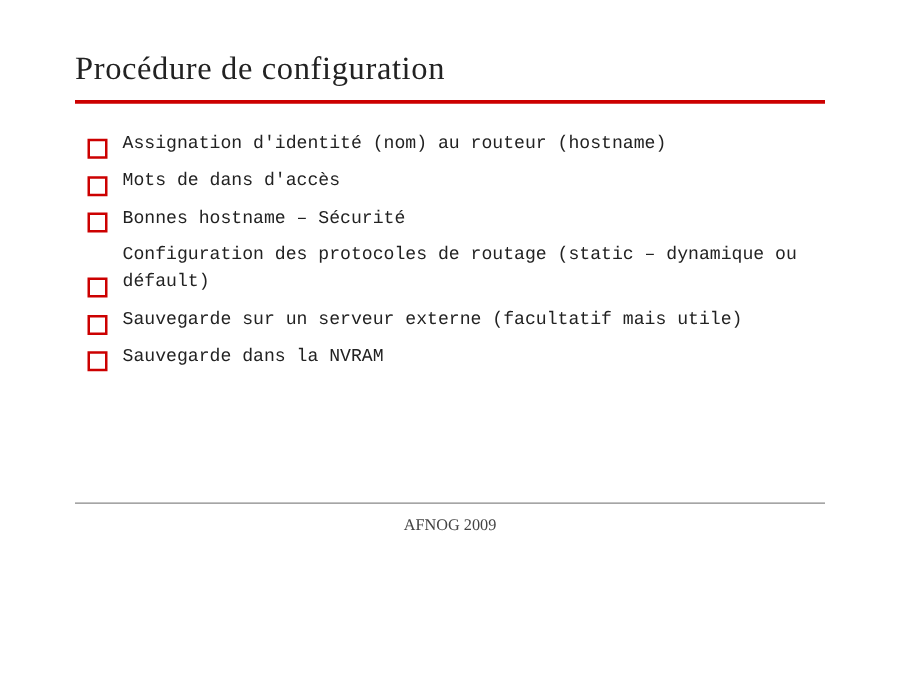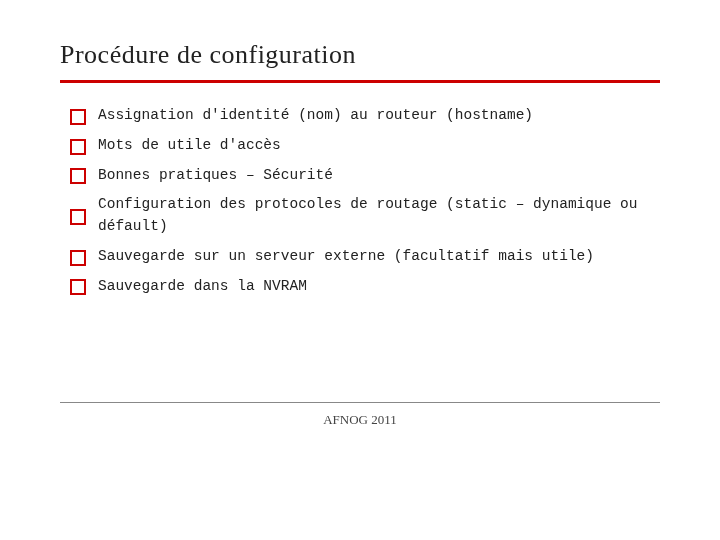--- a/index.html
+++ b/index.html
@@ -49,21 +49,21 @@
       padding-left: 10px;
     }
 
     .bullet-list {
       list-style: none;
       padding: 0;
     }
 
     .bullet-list li {
       display: flex;
-      align-items: center;
+      align-items: flex-end;
       margin-bottom: 8px;
       font-size: 14.5px;
       color: #222222;
       line-height: 1.5;
     }
 
     .bullet-icon {
       display: inline-block;
       width: 16px;
       height: 16px;
@@ -107,36 +107,36 @@
   </div>
 
   <div class="content-area">
     <ul class="bullet-list">
       <li>
         <span class="bullet-icon"></span>
         <span class="bullet-text">Assignation d'identité (nom) au routeur (hostname)</span>
       </li>
       <li>
         <span class="bullet-icon"></span>
-        <span class="bullet-text">Mots de utile d'accès</span>
+        <span class="bullet-text">Mots de dans d'accès</span>
       </li>
       <li>
         <span class="bullet-icon"></span>
-        <span class="bullet-text">Bonnes pratiques – Sécurité</span>
+        <span class="bullet-text">Bonnes hostname – Sécurité</span>
       </li>
       <li>
         <span class="bullet-icon"></span>
         <span class="bullet-text">Configuration des protocoles de routage (static – dynamique ou défault)</span>
       </li>
       <li>
         <span class="bullet-icon"></span>
         <span class="bullet-text">Sauvegarde sur un serveur externe (facultatif mais utile)</span>
       </li>
       <li>
         <span class="bullet-icon"></span>
         <span class="bullet-text">Sauvegarde dans la NVRAM</span>
       </li>
     </ul>
   </div>
 
   <div class="footer-line"></div>
-  <div class="footer-text">AFNOG 2011</div>
+  <div class="footer-text">AFNOG 2009</div>
 </div>
 
 </body></html>

